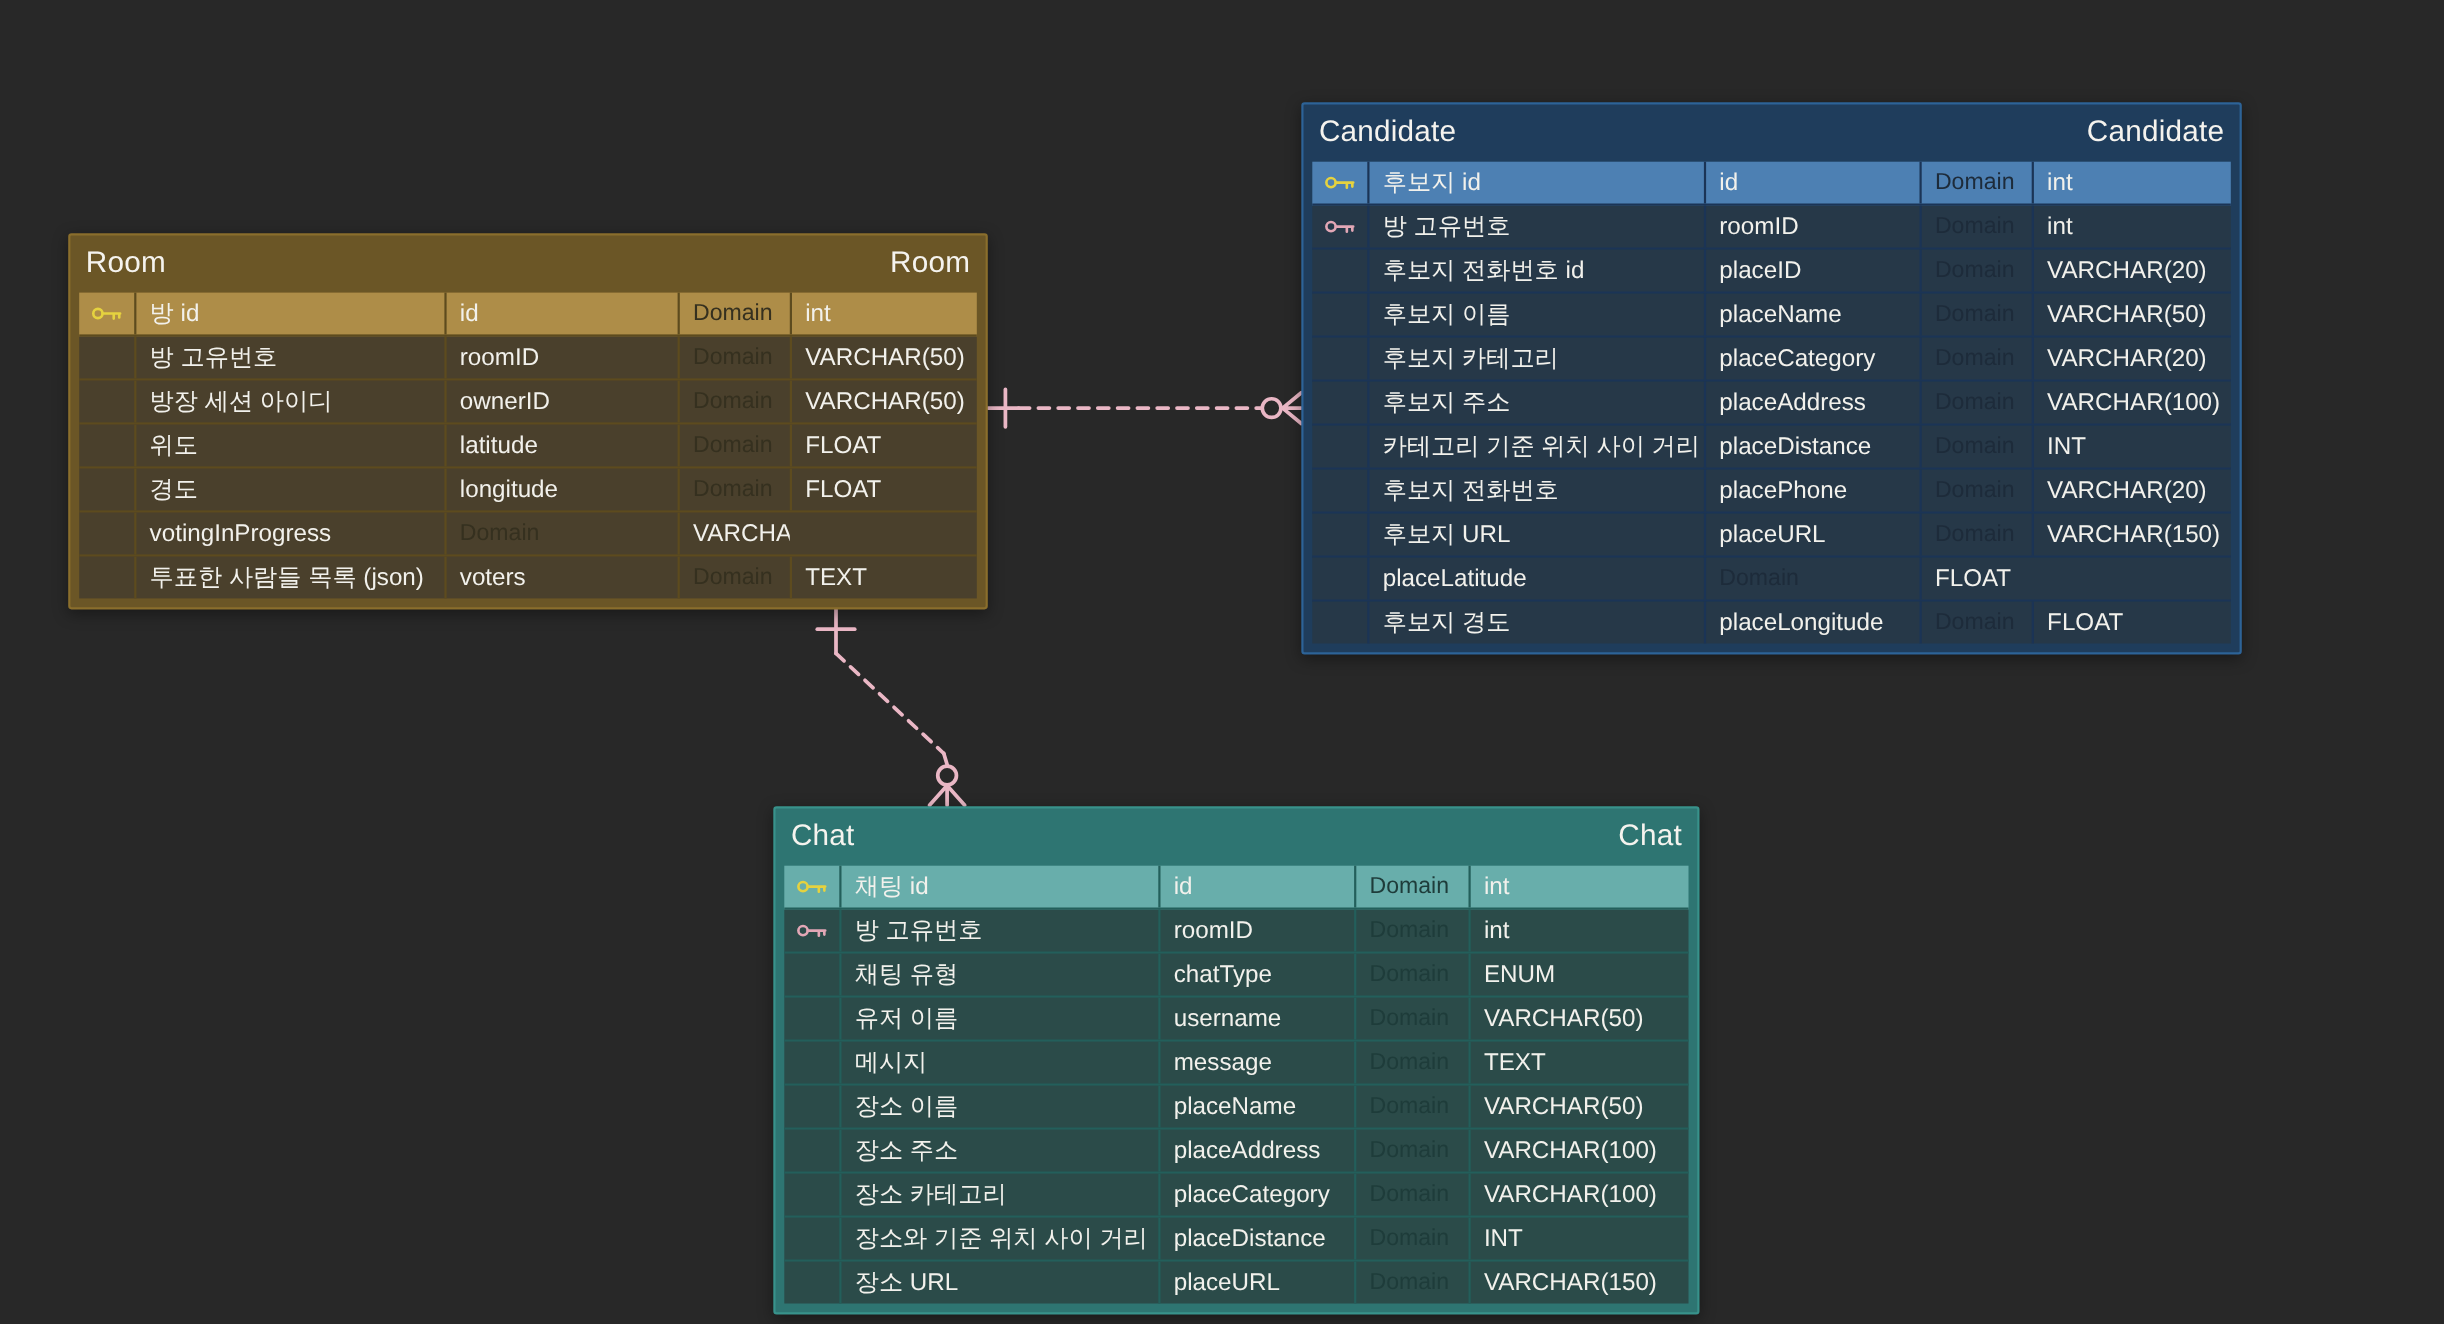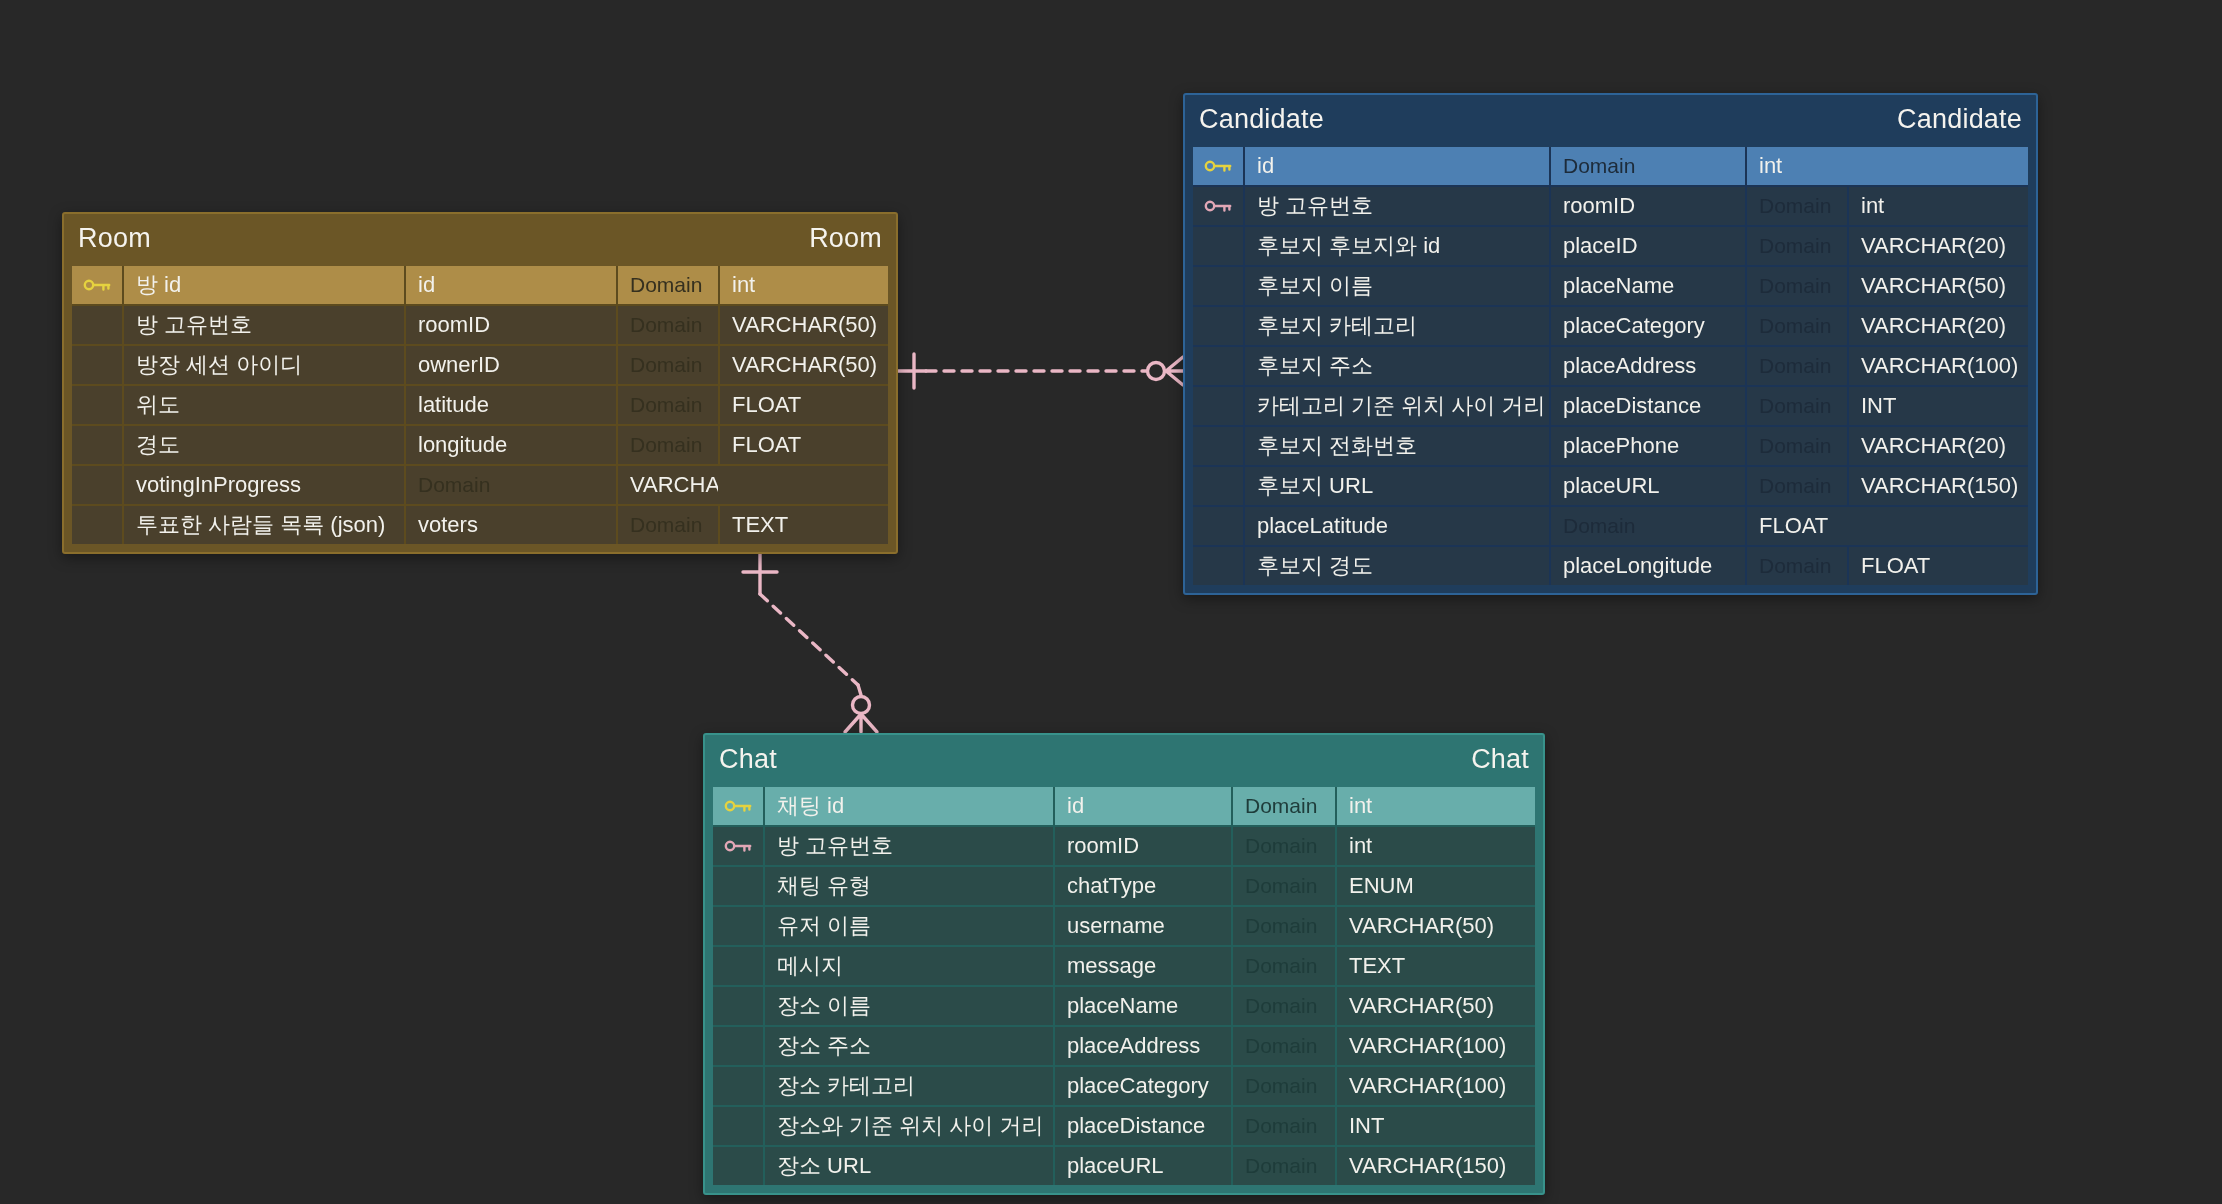--- a/index.html
+++ b/index.html
@@ -133,39 +133,40 @@
       <span>Candidate</span>
     </div>
     <div class="tbl-rows" style="--cols:50px 306px 196px 102px 1fr">
         <div class="row hl">
       <span class="cell icon-cell">
             <svg width="30" height="16" viewBox="0 0 30 16">
   <circle cx="7" cy="8" r="4.2" fill="none" stroke="#e5d23f" stroke-width="2.4"></circle>
   <path d="M11.4 8 H27.2 M21.4 8 V12.6 M26.4 8 V11.6" fill="none" stroke="#e5d23f" stroke-width="2.4" stroke-linecap="round"></path>
 </svg>
           </span>
+      <span class="cell name">후보지 id</span>
       <span class="cell phys">id</span>
       <span class="cell domain">Domain</span>
       <span class="cell type">int</span>
     </div>
         <div class="row">
       <span class="cell icon-cell">
             <svg width="30" height="16" viewBox="0 0 30 16">
   <circle cx="7" cy="8" r="4.2" fill="none" stroke="#e2a7b6" stroke-width="2.4"></circle>
   <path d="M11.4 8 H27.2 M21.4 8 V12.6 M26.4 8 V11.6" fill="none" stroke="#e2a7b6" stroke-width="2.4" stroke-linecap="round"></path>
 </svg>
           </span>
       <span class="cell name">방 고유번호</span>
       <span class="cell phys">roomID</span>
       <span class="cell domain">Domain</span>
       <span class="cell type">int</span>
     </div>
         <div class="row">
       <span class="cell icon-cell"></span>
-      <span class="cell name">후보지 후보지와 id</span>
+      <span class="cell name">후보지 전화번호 id</span>
       <span class="cell phys">placeID</span>
       <span class="cell domain">Domain</span>
       <span class="cell type">VARCHAR(20)</span>
     </div>
         <div class="row">
       <span class="cell icon-cell"></span>
       <span class="cell name">후보지 이름</span>
       <span class="cell phys">placeName</span>
       <span class="cell domain">Domain</span>
       <span class="cell type">VARCHAR(50)</span>

